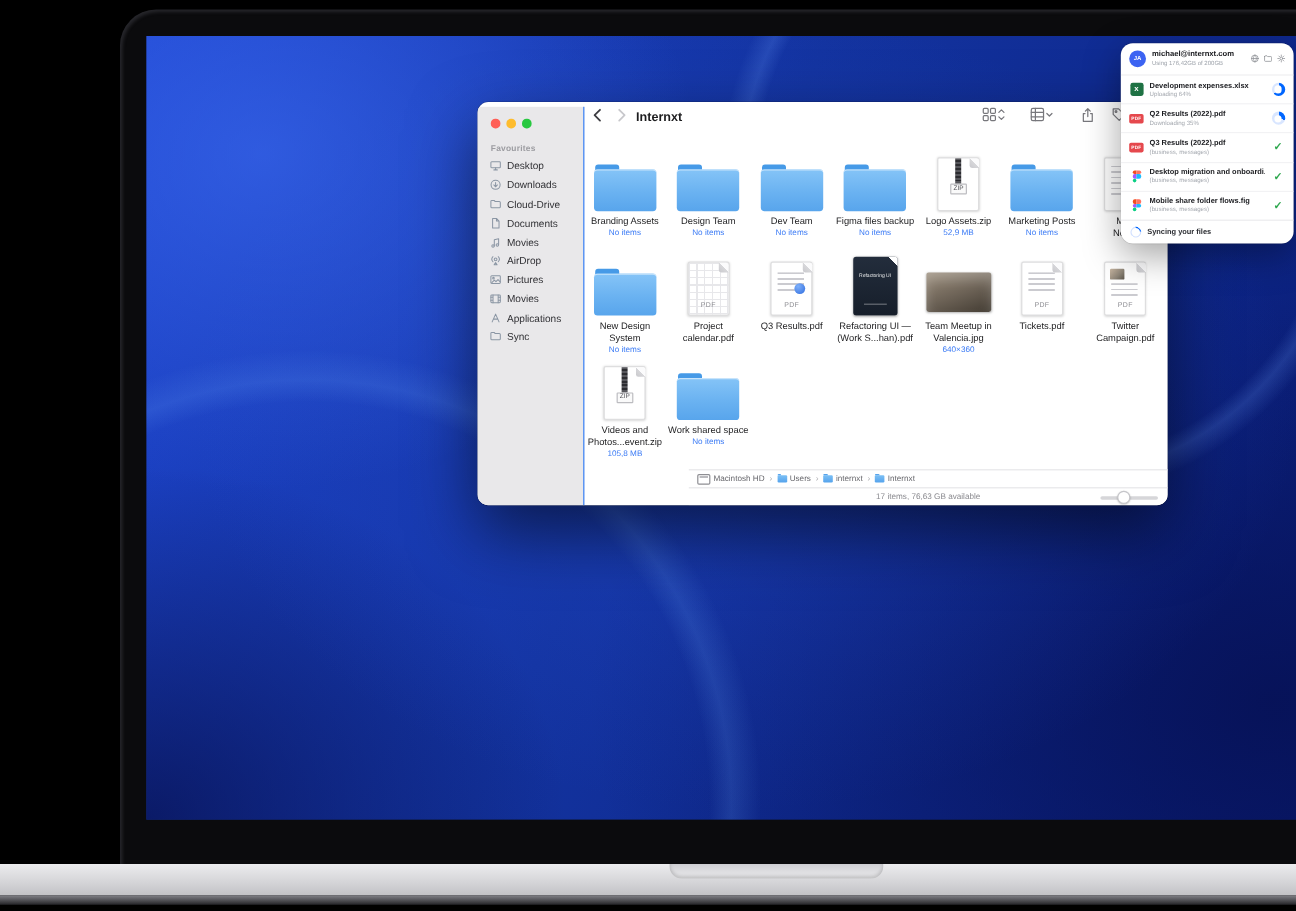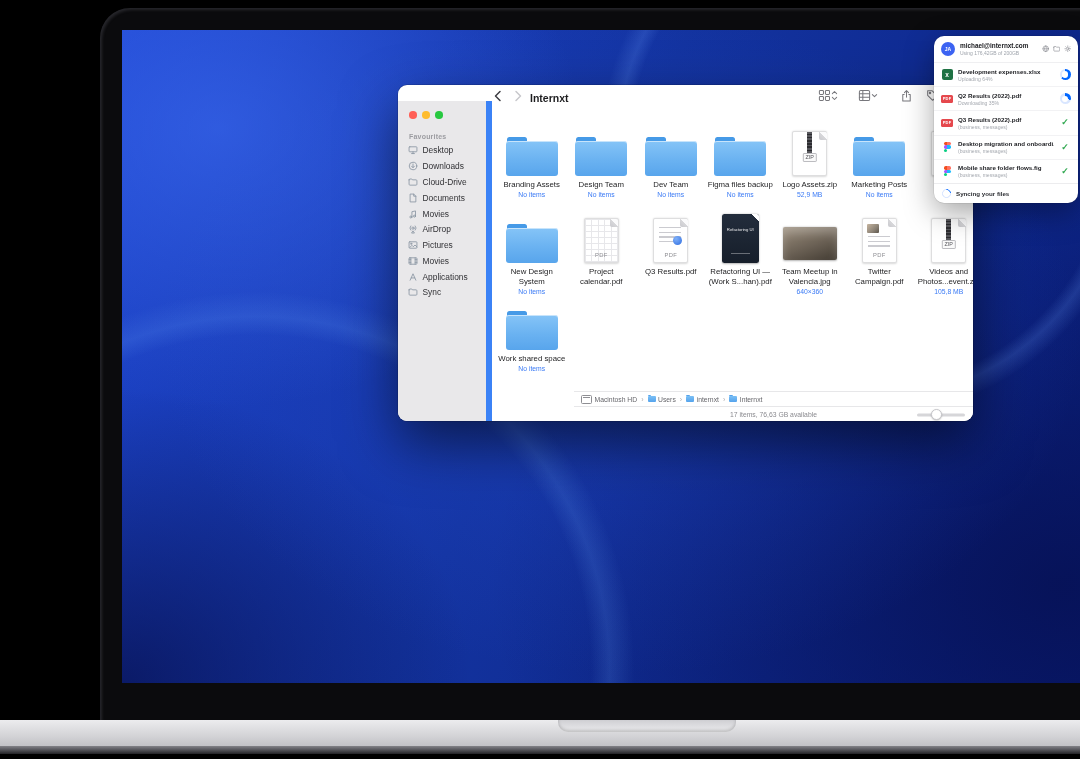--- a/index.html
+++ b/index.html
@@ -22,36 +22,36 @@
         background:linear-gradient(180deg,#ececee 0%,#d6d6d9 55%,#c2c2c6 100%);}
   .notch{position:absolute;left:558px;top:720px;width:178px;height:12px;
          background:linear-gradient(180deg,#cfcfd3,#ececee);border-radius:0 0 10px 10px;
          box-shadow:inset 0 -2px 3px rgba(0,0,0,.18);}
   .base-edge{position:absolute;left:0;top:746px;width:1080px;height:8px;
          background:linear-gradient(180deg,#828288 0%,#4a4a4f 60%,#232327 100%);}
 
   
   .window{position:absolute;left:398px;top:85px;width:575px;height:336px;border-radius:9px;
           background:#fff;box-shadow:0 22px 55px rgba(0,0,0,.55),0 0 0 .5px rgba(0,0,0,.25);overflow:hidden;z-index:10;}
-  .sidebar{position:absolute;left:0;top:16px;bottom:0;width:88px;background:#e9e8ea;border-right:6px solid #3b82f6;}
+  .sidebar{position:absolute;left:0;top:4px;bottom:0;width:88px;background:#e9e8ea;border-right:1px solid #3b82f6;}
   .tlights{display:flex;gap:5.5px;padding:10px 0 0 11px;}
   .tl{width:7.5px;height:7.5px;border-radius:50%;}
   .tl.r{background:#ff5f57;} .tl.y{background:#febc2e;} .tl.g{background:#28c840;}
   .sb-header{font-size:7px;font-weight:700;color:#9c9ca1;padding:14px 0 3px 11px;letter-spacing:.2px;}
   .sb-item{display:flex;align-items:center;gap:4.5px;padding:2.4px 4px 2.4px 10px;height:11px;cursor:default;}
   .sb-item span{font-size:8.4px;color:#313135;white-space:nowrap;}
   svg.sic{width:10px;height:10px;flex:0 0 auto;stroke:#8b96a4;fill:none;stroke-width:1.2;stroke-linecap:round;stroke-linejoin:round;}
 
   .main{position:absolute;left:88px;top:0;right:0;bottom:0;}
   .toolbar{position:relative;height:28px;}
   .tb{position:absolute;top:4px;display:flex;align-items:center;color:#77777c;}
   svg.tic{stroke:#77777c;fill:none;stroke-width:1.1;stroke-linecap:round;stroke-linejoin:round;}
   .win-title{font-size:10.5px;font-weight:700;color:#1d1d1f;}
 
-  .grid{position:absolute;left:11px;top:43px;right:0;display:grid;grid-template-columns:repeat(7,69.5px);row-gap:1px;}
+  .grid{position:absolute;left:0;top:43px;right:0;display:grid;grid-template-columns:repeat(7,69.5px);row-gap:1px;}
   .cell{display:flex;flex-direction:column;align-items:center;height:86px;}
   .icb{height:48px;display:flex;align-items:flex-end;justify-content:center;margin-bottom:4px;}
   .fname{font-size:7.8px;line-height:1.25;color:#1d1d1f;text-align:center;max-width:68px;}
   .fname.narrow{max-width:30px;}
   .fsub{font-size:6.8px;color:#3a7af5;margin-top:1.5px;}
 
   
   .folder{width:52px;height:39px;position:relative;}
   .folder:before{content:"";position:absolute;top:0;left:1px;width:20px;height:9px;background:#469ae7;border-radius:2.5px 2.5px 0 0;}
   .folder:after{content:"";position:absolute;top:3.5px;left:0;right:0;bottom:0;border-radius:3px;
@@ -387,20 +387,31 @@
           <div class="icb">
               <div class="photo"></div>
             </div>
           <div class="fname">Team Meetup in Valencia.jpg</div>
           <div class="fsub">640×360</div>
         </div>
         <div class="cell">
           <div class="icb">
               <div class="doc">
                 <span class="fold"></span>
+                <span class="ln"></span>
+                <span class="pdftag">PDF</span>
+              </div>
+            </div>
+          <div class="fname">Tickets.pdf</div>
+          <div class="fsub"></div>
+        </div>
+        <div class="cell">
+          <div class="icb">
+              <div class="doc">
+                <span class="fold"></span>
                 <span class="thumb"></span>
                 <span class="ln" style="top:17px;height:12px;"></span>
                 <span class="pdftag">PDF</span>
               </div>
             </div>
           <div class="fname">Twitter Campaign.pdf</div>
           <div class="fsub"></div>
         </div>
 
         <div class="cell">

